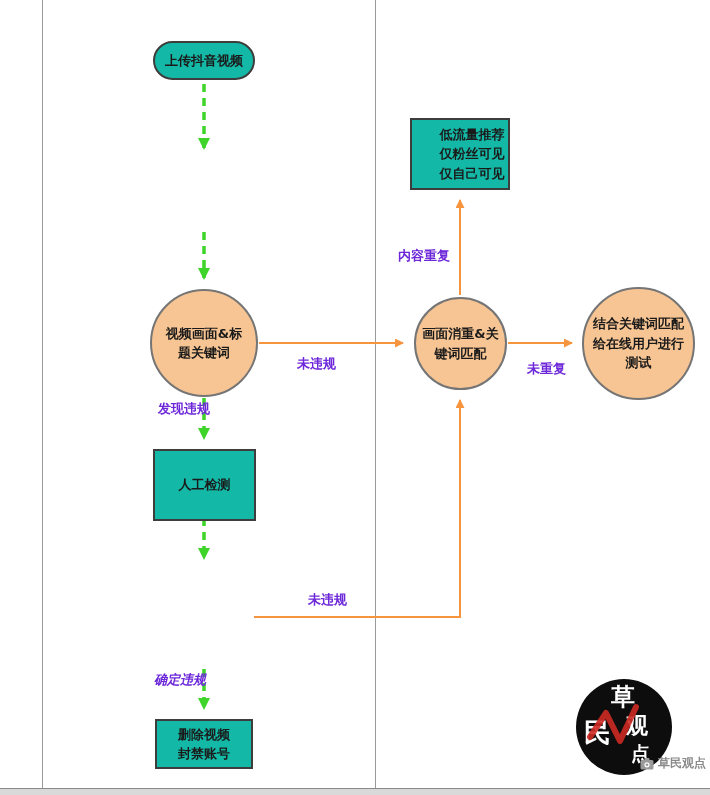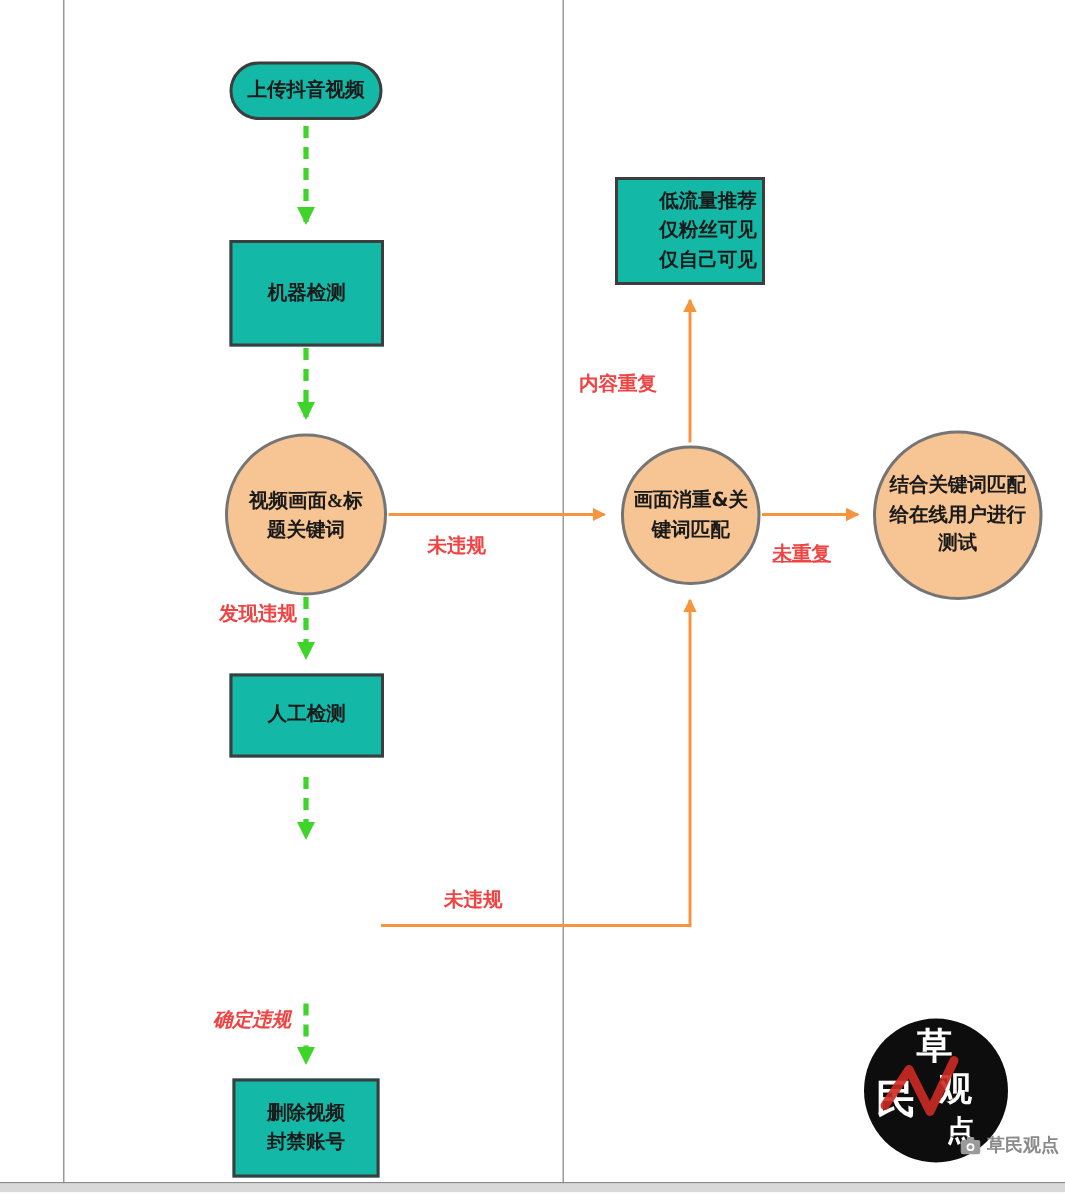--- a/index.html
+++ b/index.html
@@ -13,21 +13,21 @@
 
   .node-text { font-weight:bold; font-size:13px; color:#1a1a1a; white-space:pre-line; line-height:1.5; text-align:center; }
 
   .box { position:absolute; border:2px solid #3d3d3d; background:#14b8a6;
          display:flex; align-items:center; justify-content:center; }
   .stadium { border-radius:20px; }
 
   .circle { position:absolute; border-radius:50%; background:#f7c493; border:2px solid #757575;
             display:flex; align-items:center; justify-content:center; }
 
-  .elabel { position:absolute; font-weight:bold; font-size:13px; color:#ef4444; }
+  .elabel { position:absolute; font-weight:bold; font-size:13px; color:#6d28d9;margin-left:12px; }
 
   svg.connectors { position:absolute; left:0; top:0; pointer-events:none; }
   .green-line  { stroke:#3fd42a; stroke-width:3.5; stroke-dasharray:8 6; fill:none; }
   .orange-line { stroke:#f7953f; stroke-width:2; fill:none; }
 
   .stamp { position:absolute; left:576px; top:679px; width:96px; height:96px;
            border-radius:50%; background:#0d0d0d; }
   .stamp-char { position:absolute; color:#ffffff; font-weight:bold; font-family:"DejaVu Serif","Liberation Serif",serif; }
   .stamp-svg { position:absolute; left:0; top:0; }
 
@@ -63,25 +63,22 @@
     <line class="orange-line" x1="259" y1="343" x2="403" y2="343" marker-end="url(#ah-orange)"></line>
     <line class="orange-line" x1="460" y1="295" x2="460" y2="200" marker-end="url(#ah-orange)"></line>
     <line class="orange-line" x1="508" y1="343" x2="572" y2="343" marker-end="url(#ah-orange)"></line>
     <polyline class="orange-line" points="254,617 460,617 460,400" marker-end="url(#ah-orange)"></polyline>
   </svg>
 
   <div class="box stadium" style="left:153px; top:41px; width:102px; height:39px;">
     <span class="node-text">上传抖音视频</span>
   </div>
 
-  <div class="box" style="left:153px; top:160px; width:103px; height:71px;">
-    <span class="node-text">机器检测</span>
-  </div>
 
-  <div class="circle" style="left:150px; top:289px; width:108px; height:108px;font-family:Liberation Serif, serif;">
+  <div class="circle" style="left:150px; top:289px; width:108px; height:108px;">
     <span class="node-text">视频画面&amp;标
 题关键词</span>
   </div>
 
   <div class="box" style="left:410px; top:118px; width:100px; height:72px;padding-left:24px;">
     <span class="node-text">低流量推荐
 仅粉丝可见
 仅自己可见</span>
   </div>
 
@@ -89,33 +86,33 @@
     <span class="node-text">结合关键词匹配
 给在线用户进行
 测试</span>
   </div>
 
   <div class="circle" style="left:414px; top:297px; width:93px; height:93px;">
     <span class="node-text">画面消重&amp;关
 键词匹配</span>
   </div>
 
-  <div class="box" style="left:153px; top:449px; width:103px; height:56px;">
+  <div class="box" style="left:153px; top:449px; width:103px; height:72px;">
     <span class="node-text">人工检测</span>
   </div>
 
 
-  <div class="box" style="left:155px; top:719px; width:98px; height:66px;">
+  <div class="box" style="left:155px; top:719px; width:98px; height:50px;">
     <span class="node-text">删除视频
 封禁账号</span>
   </div>
 
   <div class="elabel" style="left:285px; top:355px;">未违规</div>
   <div class="elabel" style="left:386px; top:247px;">内容重复</div>
-  <div class="elabel" style="left:515px; top:360px;text-decoration:underline;">未重复</div>
+  <div class="elabel" style="left:515px; top:360px;">未重复</div>
   <div class="elabel" style="left:146px; top:400px;">发现违规</div>
   <div class="elabel" style="left:296px; top:591px;">未违规</div>
   <div class="elabel" style="left:142px; top:671px;font-style:italic;">确定违规</div>
 
   <div class="stamp">
     <span class="stamp-char" style="left:35px; top:2px;  font-size:24px;">草</span>
     <span class="stamp-char" style="left:8px;  top:36px; font-size:27px;">民</span>
     <span class="stamp-char" style="left:50px; top:32px; font-size:22px;">观</span>
     <span class="stamp-char" style="left:55px; top:62px; font-size:19px;">点</span>
     <svg class="stamp-svg" width="96" height="96" viewBox="0 0 96 96">

